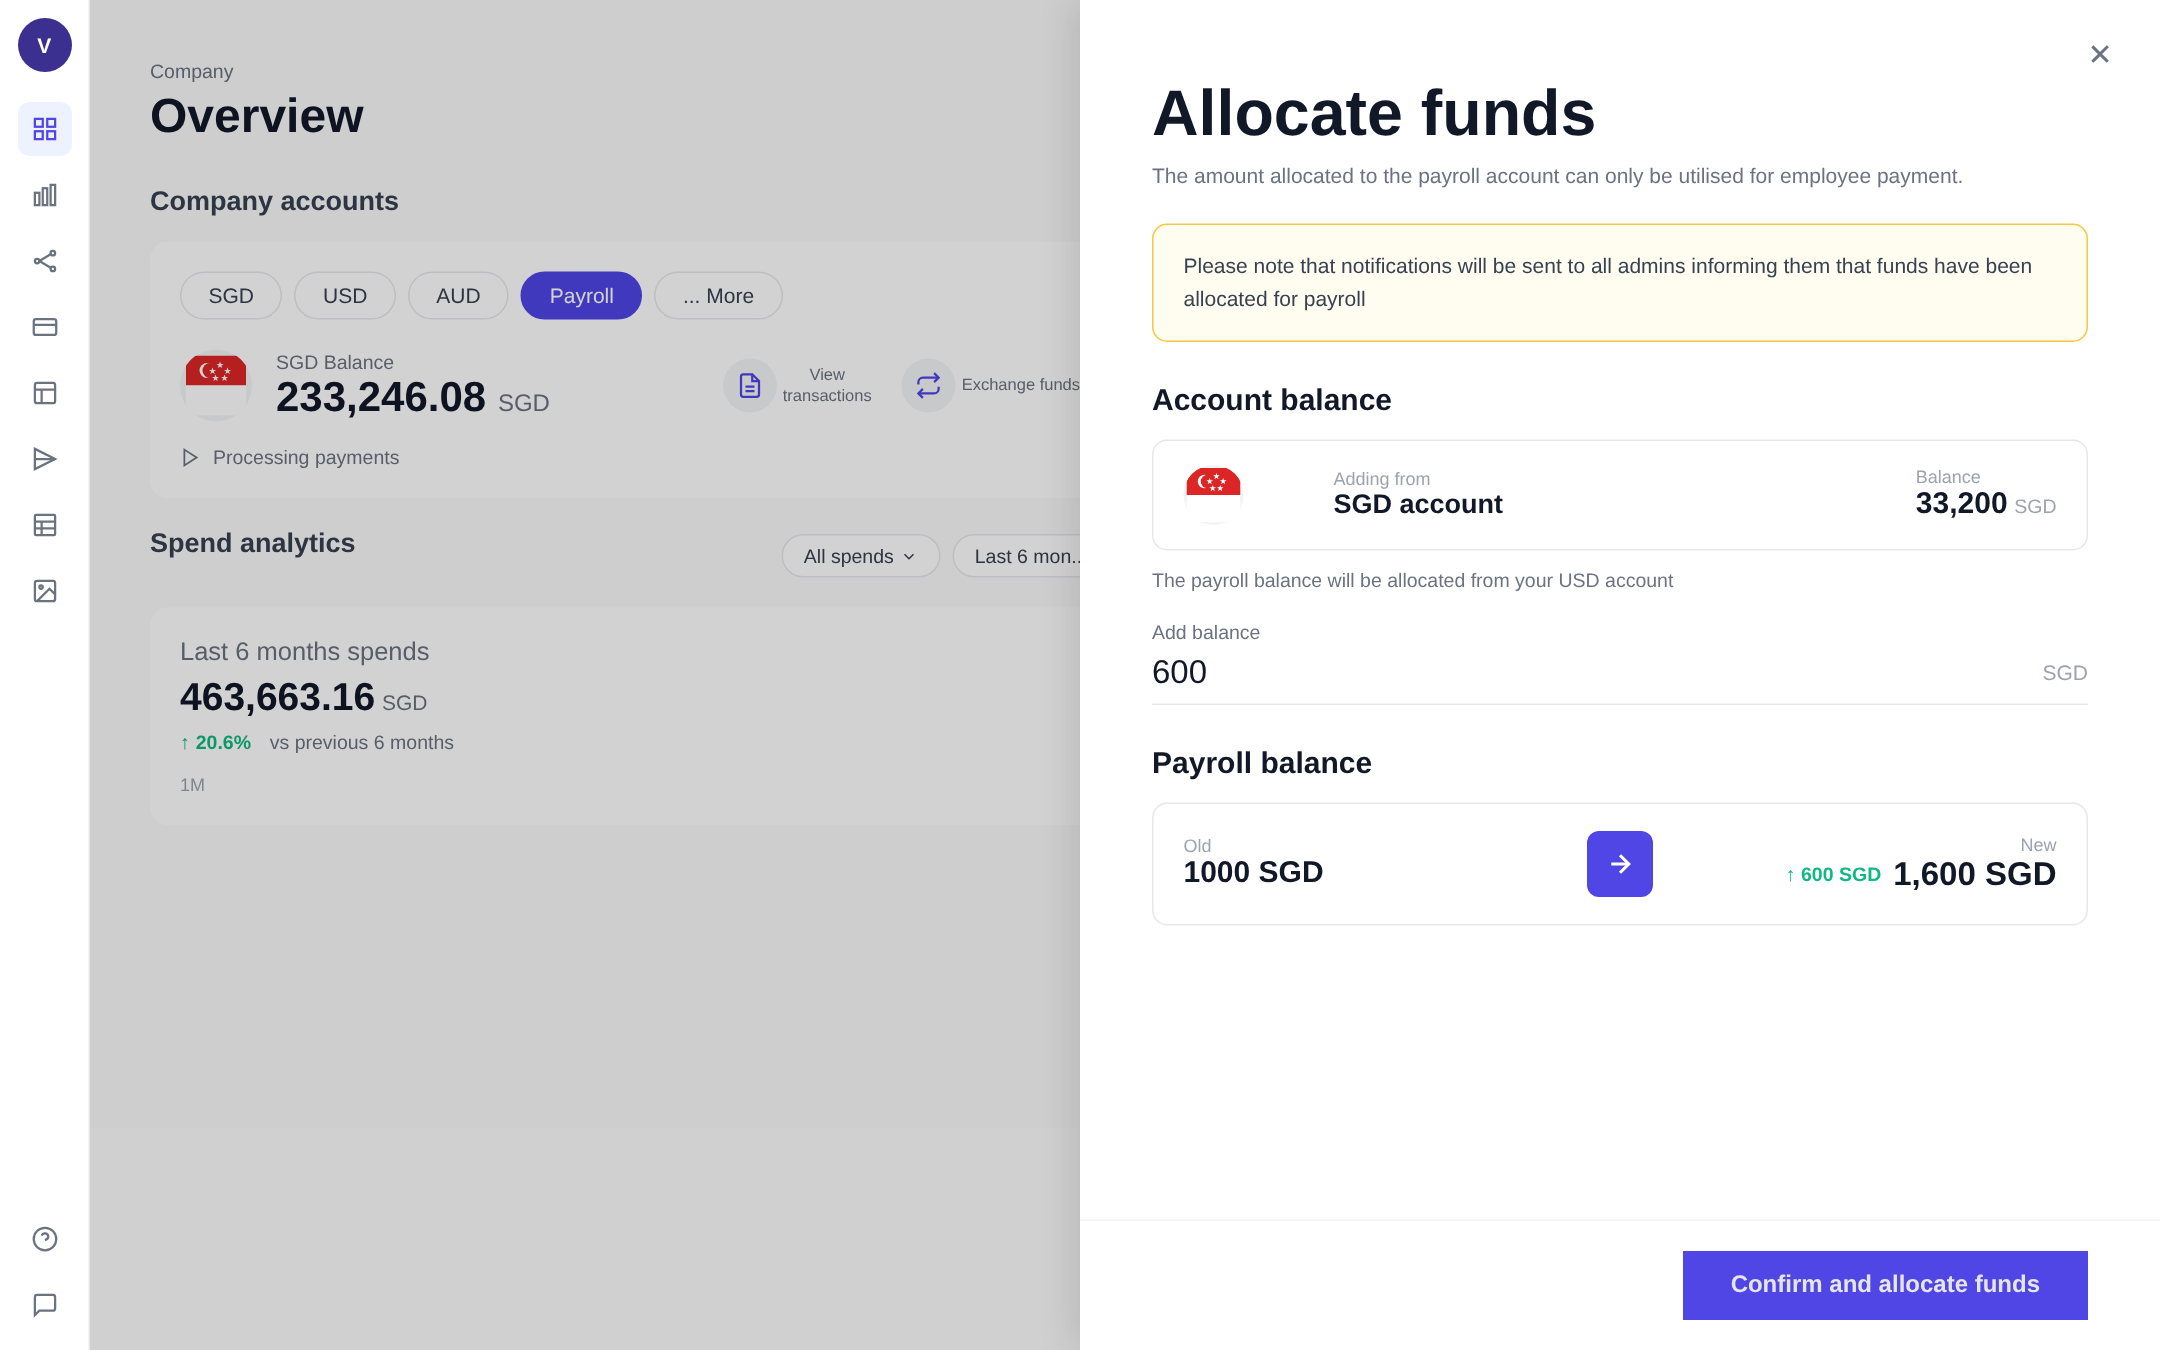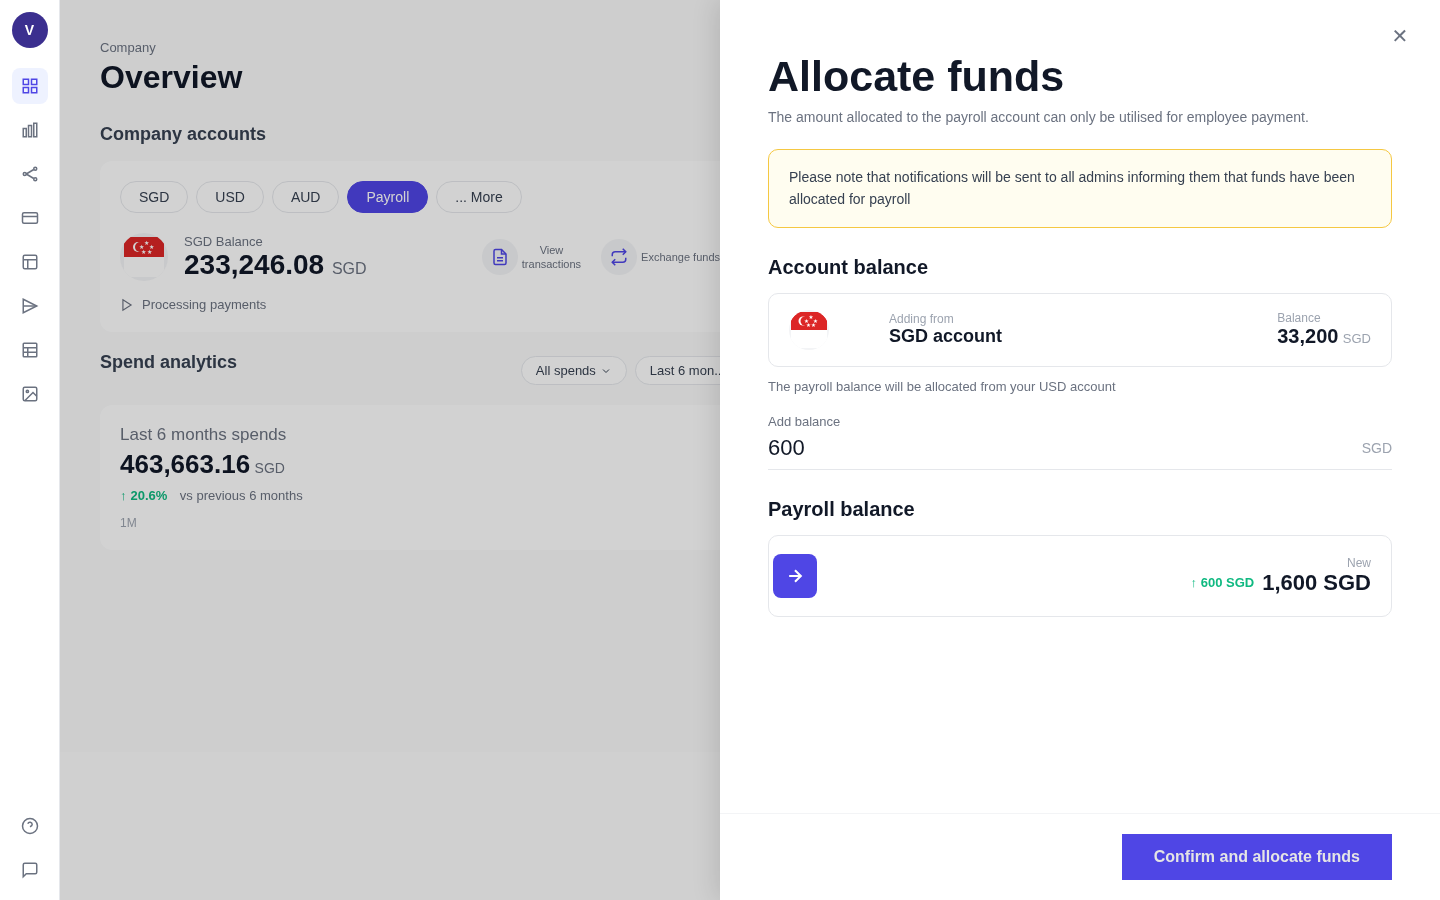--- a/index.html
+++ b/index.html
@@ -378,20 +378,24 @@
       <div class="input-label">Add balance</div>
       <div class="input-row">
         <input class="input-field" type="text" value="600" style="">
         <span class="input-currency">SGD</span>
       </div>
     </div>
 
     <div class="payroll-section">
       <h2 class="section-heading">Payroll balance</h2>
       <div class="payroll-balance-row">
+        <div class="payroll-old">
+          <div class="payroll-label-sm">Old</div>
+          <div class="payroll-val">1000 SGD</div>
+        </div>
         <div class="arrow-box">
           <svg width="20" height="20" viewBox="0 0 24 24" fill="none" stroke="white" stroke-width="2.5">
               <line x1="5" y1="12" x2="19" y2="12"></line>
               <polyline points="12 5 19 12 12 19"></polyline>
             </svg>
         </div>
         <div class="payroll-new">
           <div class="new-label">New</div>
           <div class="new-val-row">
             <span class="added-badge">↑ 600 SGD</span>

